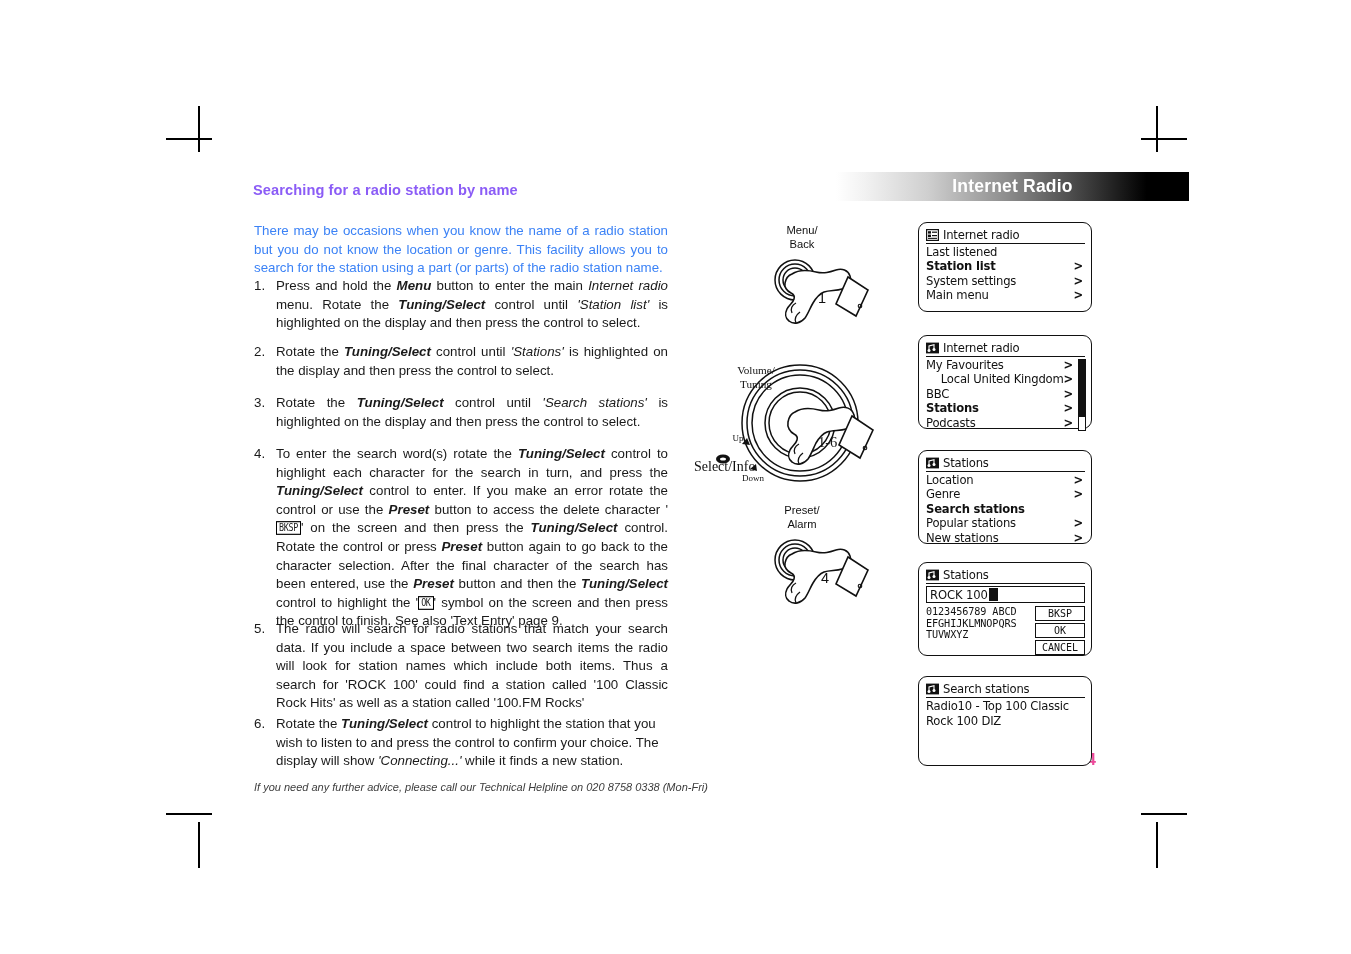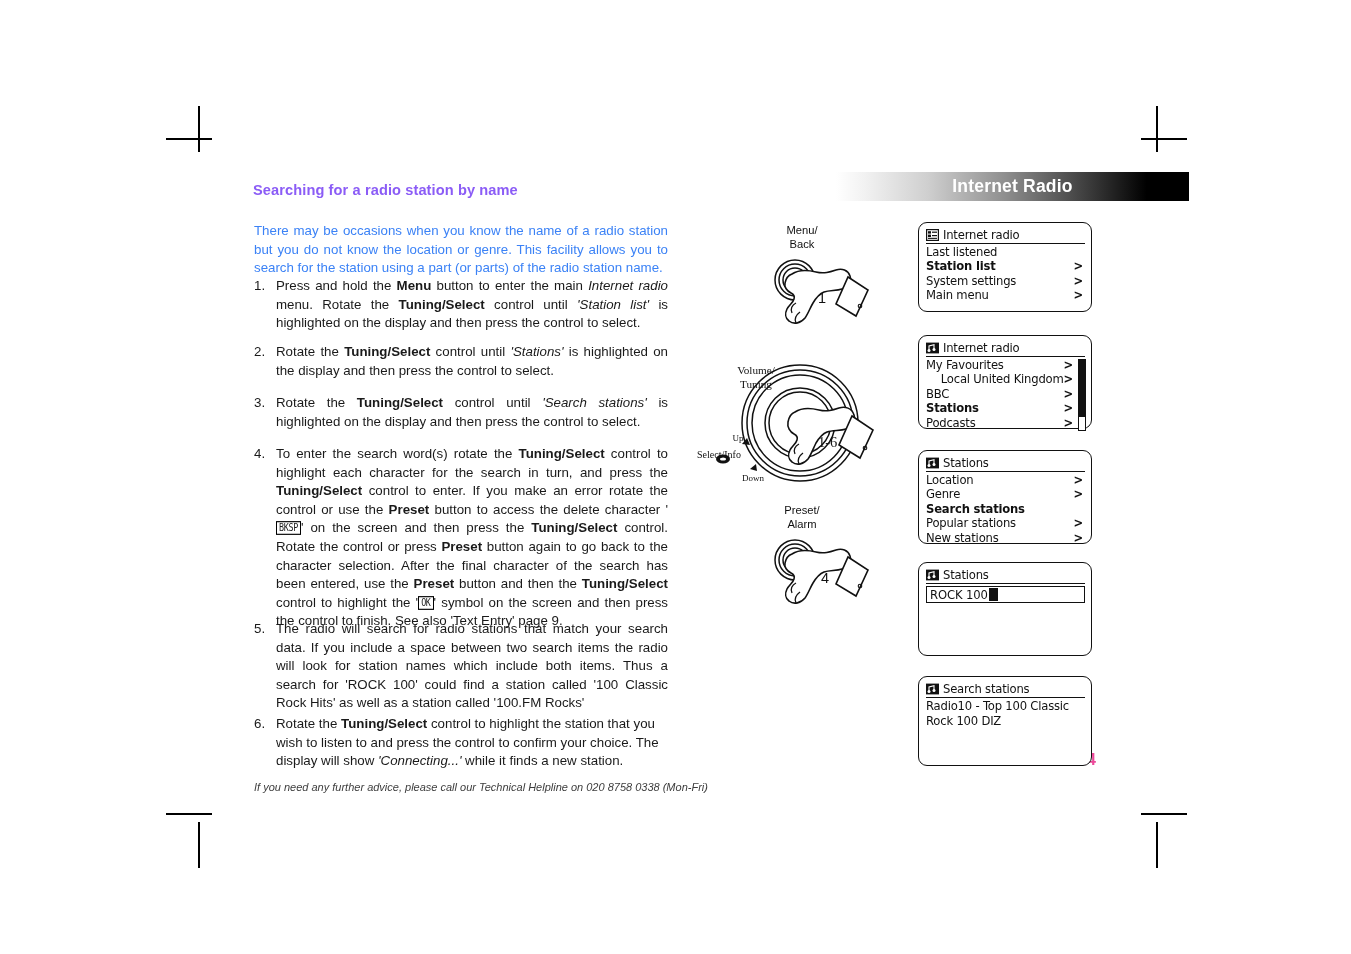--- a/index.html
+++ b/index.html
@@ -71,21 +71,21 @@
     left: 0; top: 0;
     width: 22px;
   }
   .step .body {
     margin-left: 22px;
     display: block;
     text-align: justify;
   }
   .step .body.last-left { text-align: left; }
 
-  b.bi { font-weight: bold; }
+  b.bi { font-weight: bold; font-style: italic; }
   i.it { font-style: italic; }
 
   
   .keyglyph {
     display: inline-block;
     border: 1px solid #000;
     font-family: "DejaVu Sans Mono", monospace;
     font-size: 8.4px;
     line-height: 10px;
     padding: 0 2px;
@@ -332,21 +332,21 @@
     <path d="M99,84 C95,86 93,90 95,94" fill="none" stroke="#111" stroke-width="1.3"></path>
     <path d="M152,56 L173,70 L160,98 L139,85 Z" fill="#fff" stroke="#111" stroke-width="1.6"></path>
     <circle cx="165" cy="88" r="1.8" fill="none" stroke="#111" stroke-width="1.1"></circle>
     <path d="M42,84 l5,-6 l3,7 z" fill="#111"></path>
     <path d="M50,109 l6,-5 l1,7 z" fill="#111"></path>
     <ellipse cx="23" cy="99" rx="7" ry="4.5" fill="#111"></ellipse>
     <ellipse cx="23" cy="99" rx="3" ry="1.6" fill="#fff"></ellipse>
   </svg>
   <div class="diag-label" style="left:25px; top:72px; width:26px; font-size:9px;">Up</div>
   <div class="diag-label" style="left:36px; top:112px; width:34px; font-size:9px;">Down</div>
-  <div class="diag-label" style="left:-6px; top:88px; width:50px; font-size:10px;">Select/Info</div>
+  <div class="diag-label" style="left:-6px; top:100px; width:50px; font-size:14px;">Select/Info</div>
   <div class="hand-num" style="left:118px; top:74px;">1-6</div>
 </div>
 
 <div class="diagram" style="left:700px; top:500px; width:200px; height:130px;">
   <div class="diag-label" style="left:62px; top:4px; width:80px;">Preset/
 Alarm</div>
   <svg width="200" height="130" viewBox="0 0 200 130">
     <g fill="none" stroke="#111" stroke-width="1.5">
       <circle cx="95" cy="60" r="20"></circle>
       <circle cx="95" cy="60" r="16"></circle>
@@ -476,20 +476,30 @@
       <path d="M3,8.6 v-4.6 l5,-1.2 v4.6" fill="none" stroke="#fff" stroke-width="1.1"></path>
       <circle cx="3" cy="8.6" r="1.5" fill="#fff"></circle>
       <circle cx="8" cy="7.4" r="1.5" fill="#fff"></circle>
     </svg>
     <span class="lcd-title-text">Stations</span>
   </div>
   <div class="entry-field">
     <span>ROCK 100</span>
     <span class="cursor-block"></span>
   </div>
+  <div class="entry-body">
+    <div class="char-rows">0123456789 ABCD
+EFGHIJKLMNOPQRS
+TUVWXYZ</div>
+    <div class="entry-keys">
+      <div class="entry-key">BKSP</div>
+      <div class="entry-key">OK</div>
+      <div class="entry-key">CANCEL</div>
+    </div>
+  </div>
 </div>
 
 <div class="lcd" style="left:918px; top:676px; height:90px;">
   <div class="lcd-title">
     <svg class="ic" viewBox="0 0 13 12">
       <rect x="0" y="0.6" width="13" height="10.8" fill="#111"></rect>
       <path d="M3,8.6 v-4.6 l5,-1.2 v4.6" fill="none" stroke="#fff" stroke-width="1.1"></path>
       <circle cx="3" cy="8.6" r="1.5" fill="#fff"></circle>
       <circle cx="8" cy="7.4" r="1.5" fill="#fff"></circle>
     </svg>

